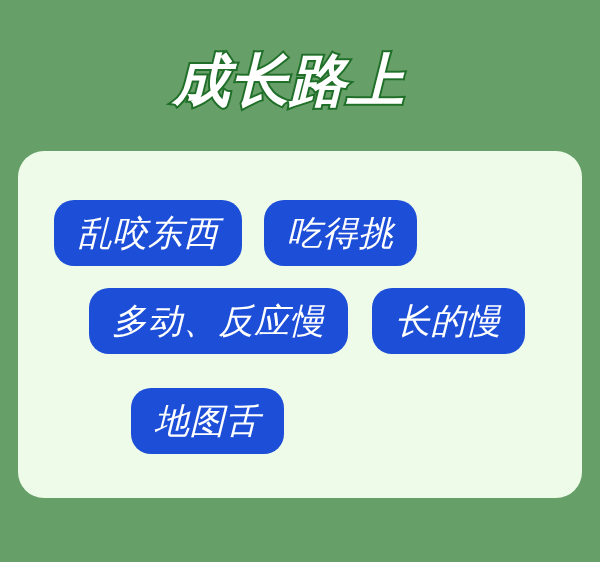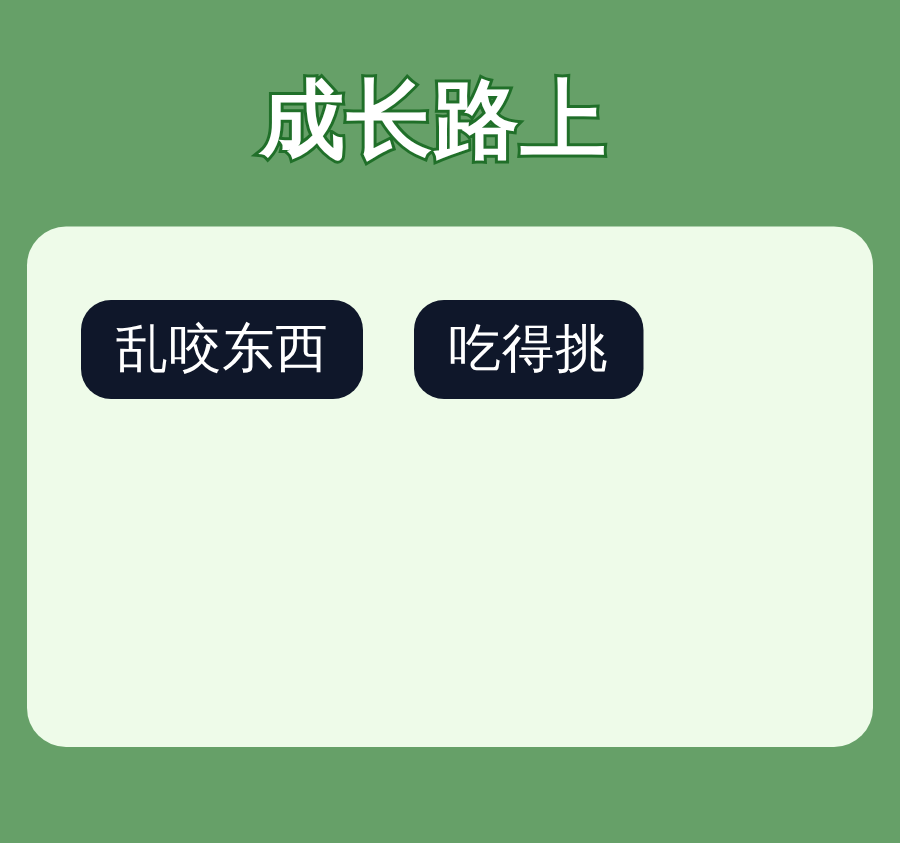--- a/index.html
+++ b/index.html
@@ -13,20 +13,21 @@
     overflow: hidden;
     font-family: "Liberation Sans", "DejaVu Sans", sans-serif;
   }
 
   #poster {
     position: relative;
     width: 600px;
     height: 562px;
     background: #66a068;
     box-sizing: border-box;
+    font-style: italic;
   }
 
   
   #headline {
     position: absolute;
     left: 0;
     top: 42px;
     width: 600px;
     height: 76px;
     display: flex;
@@ -74,32 +75,32 @@
   }
   #row-0 { top: 49px;  padding-left: 36px; }
   #row-1 { top: 137px; padding-left: 71px; }
   #row-2 { top: 237px; padding-left: 113px; }
 
   .pill {
     height: 66px;
     display: flex;
     align-items: center;
     justify-content: center;
-    background: #0f172a;
+    background: #1d4ed8;
     border-radius: 20px;
     color: #ffffff;
     font-size: 35px;
     font-weight: 500;
     line-height: 66px;
     white-space: nowrap;
     box-sizing: border-box;
     padding: 0 23px;
     letter-spacing: 0.5px;
   }
-  #row-0 .pill + .pill { margin-left: 34px; }
+  #row-0 .pill + .pill { margin-left: 22px; }
   #row-1 .pill + .pill { margin-left: 24px; }
   #row-2 .pill + .pill { margin-left: 37px; }
 </style>
 </head>
 <body>
 
 <div id="poster">
 
   <div id="headline">
     <span class="headline-text">成长路上</span>
@@ -107,19 +108,22 @@
   </div>
 
   <div id="card">
 
     <div class="pill-row" id="row-0">
       <div class="pill">乱咬东西</div>
       <div class="pill">吃得挑</div>
     </div>
 
     <div class="pill-row" id="row-1">
+      <div class="pill">多动、反应慢</div>
+      <div class="pill">长的慢</div>
     </div>
 
     <div class="pill-row" id="row-2">
+      <div class="pill">地图舌</div>
     </div>
 
   </div>
 </div>
 
 </body></html>

